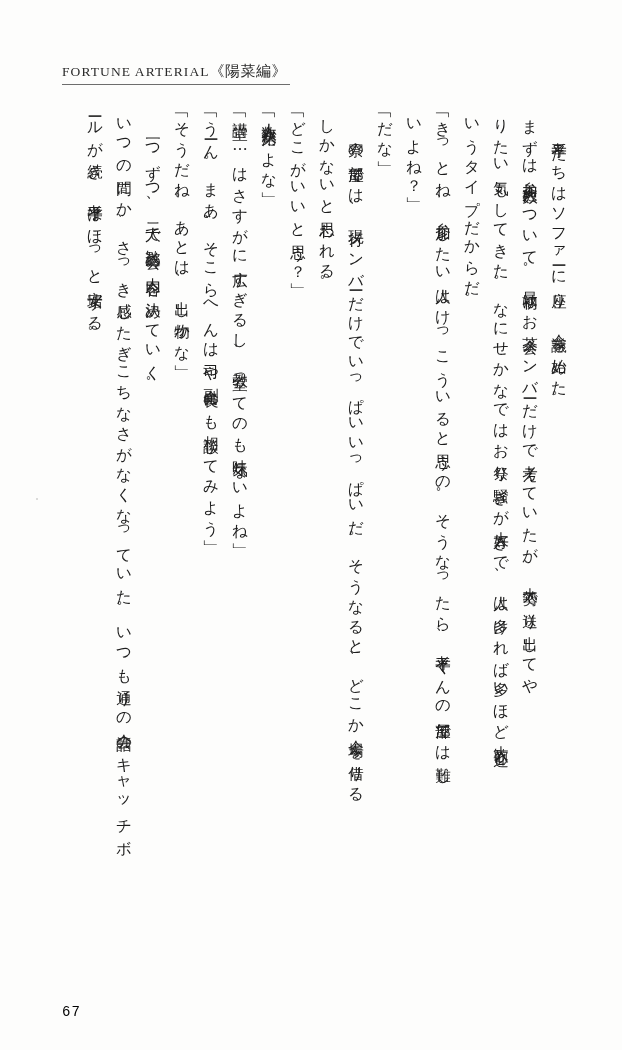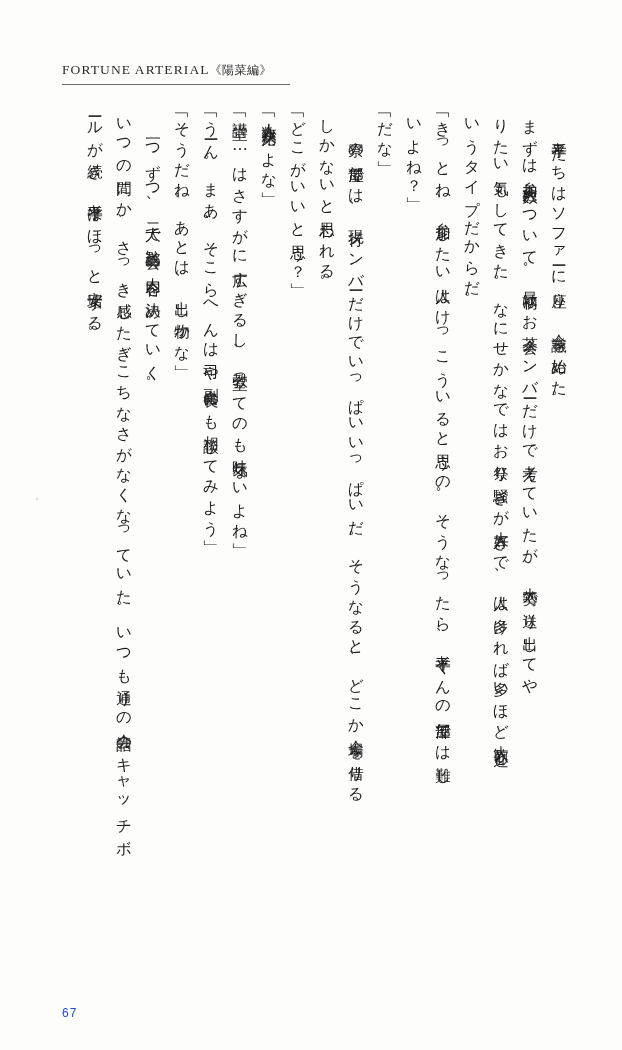--- a/index.html
+++ b/index.html
@@ -35,21 +35,21 @@
     color: #2a2a2a;
     white-space: nowrap;
     font-family: "Liberation Serif", "DejaVu Serif", serif;
   }
   .header .series {
     font-variant: small-caps;
     text-align: center;
   }
   .header .sub {
     font-family: "DejaVu Serif", serif;
-    font-size: 12px;
+    font-size: 15px;
     letter-spacing: 0.5px;
   }
   .header-rule {
     position: absolute;
     left: 62px;
     top: 84px;
     width: 228px;
     height: 1px;
     background: #6d6d6d;
   }
@@ -83,23 +83,23 @@
   .col.indent {
     padding-top: 22px;
     height: 824px;
   }
 
   
   .folio {
     position: absolute;
     left: 62px;
     bottom: 30px;
-    font-size: 12px;
-    color: #1d4ed8;
-    font-family: Liberation Sans, sans-serif;
+    font-size: 14px;
+    color: #000000;
+    font-family: Liberation Mono, monospace;
     letter-spacing: 1px;
   }
 
   
   .speck {
     position: absolute;
     left: 36px;
     top: 498px;
     width: 2px;
     height: 2px;

